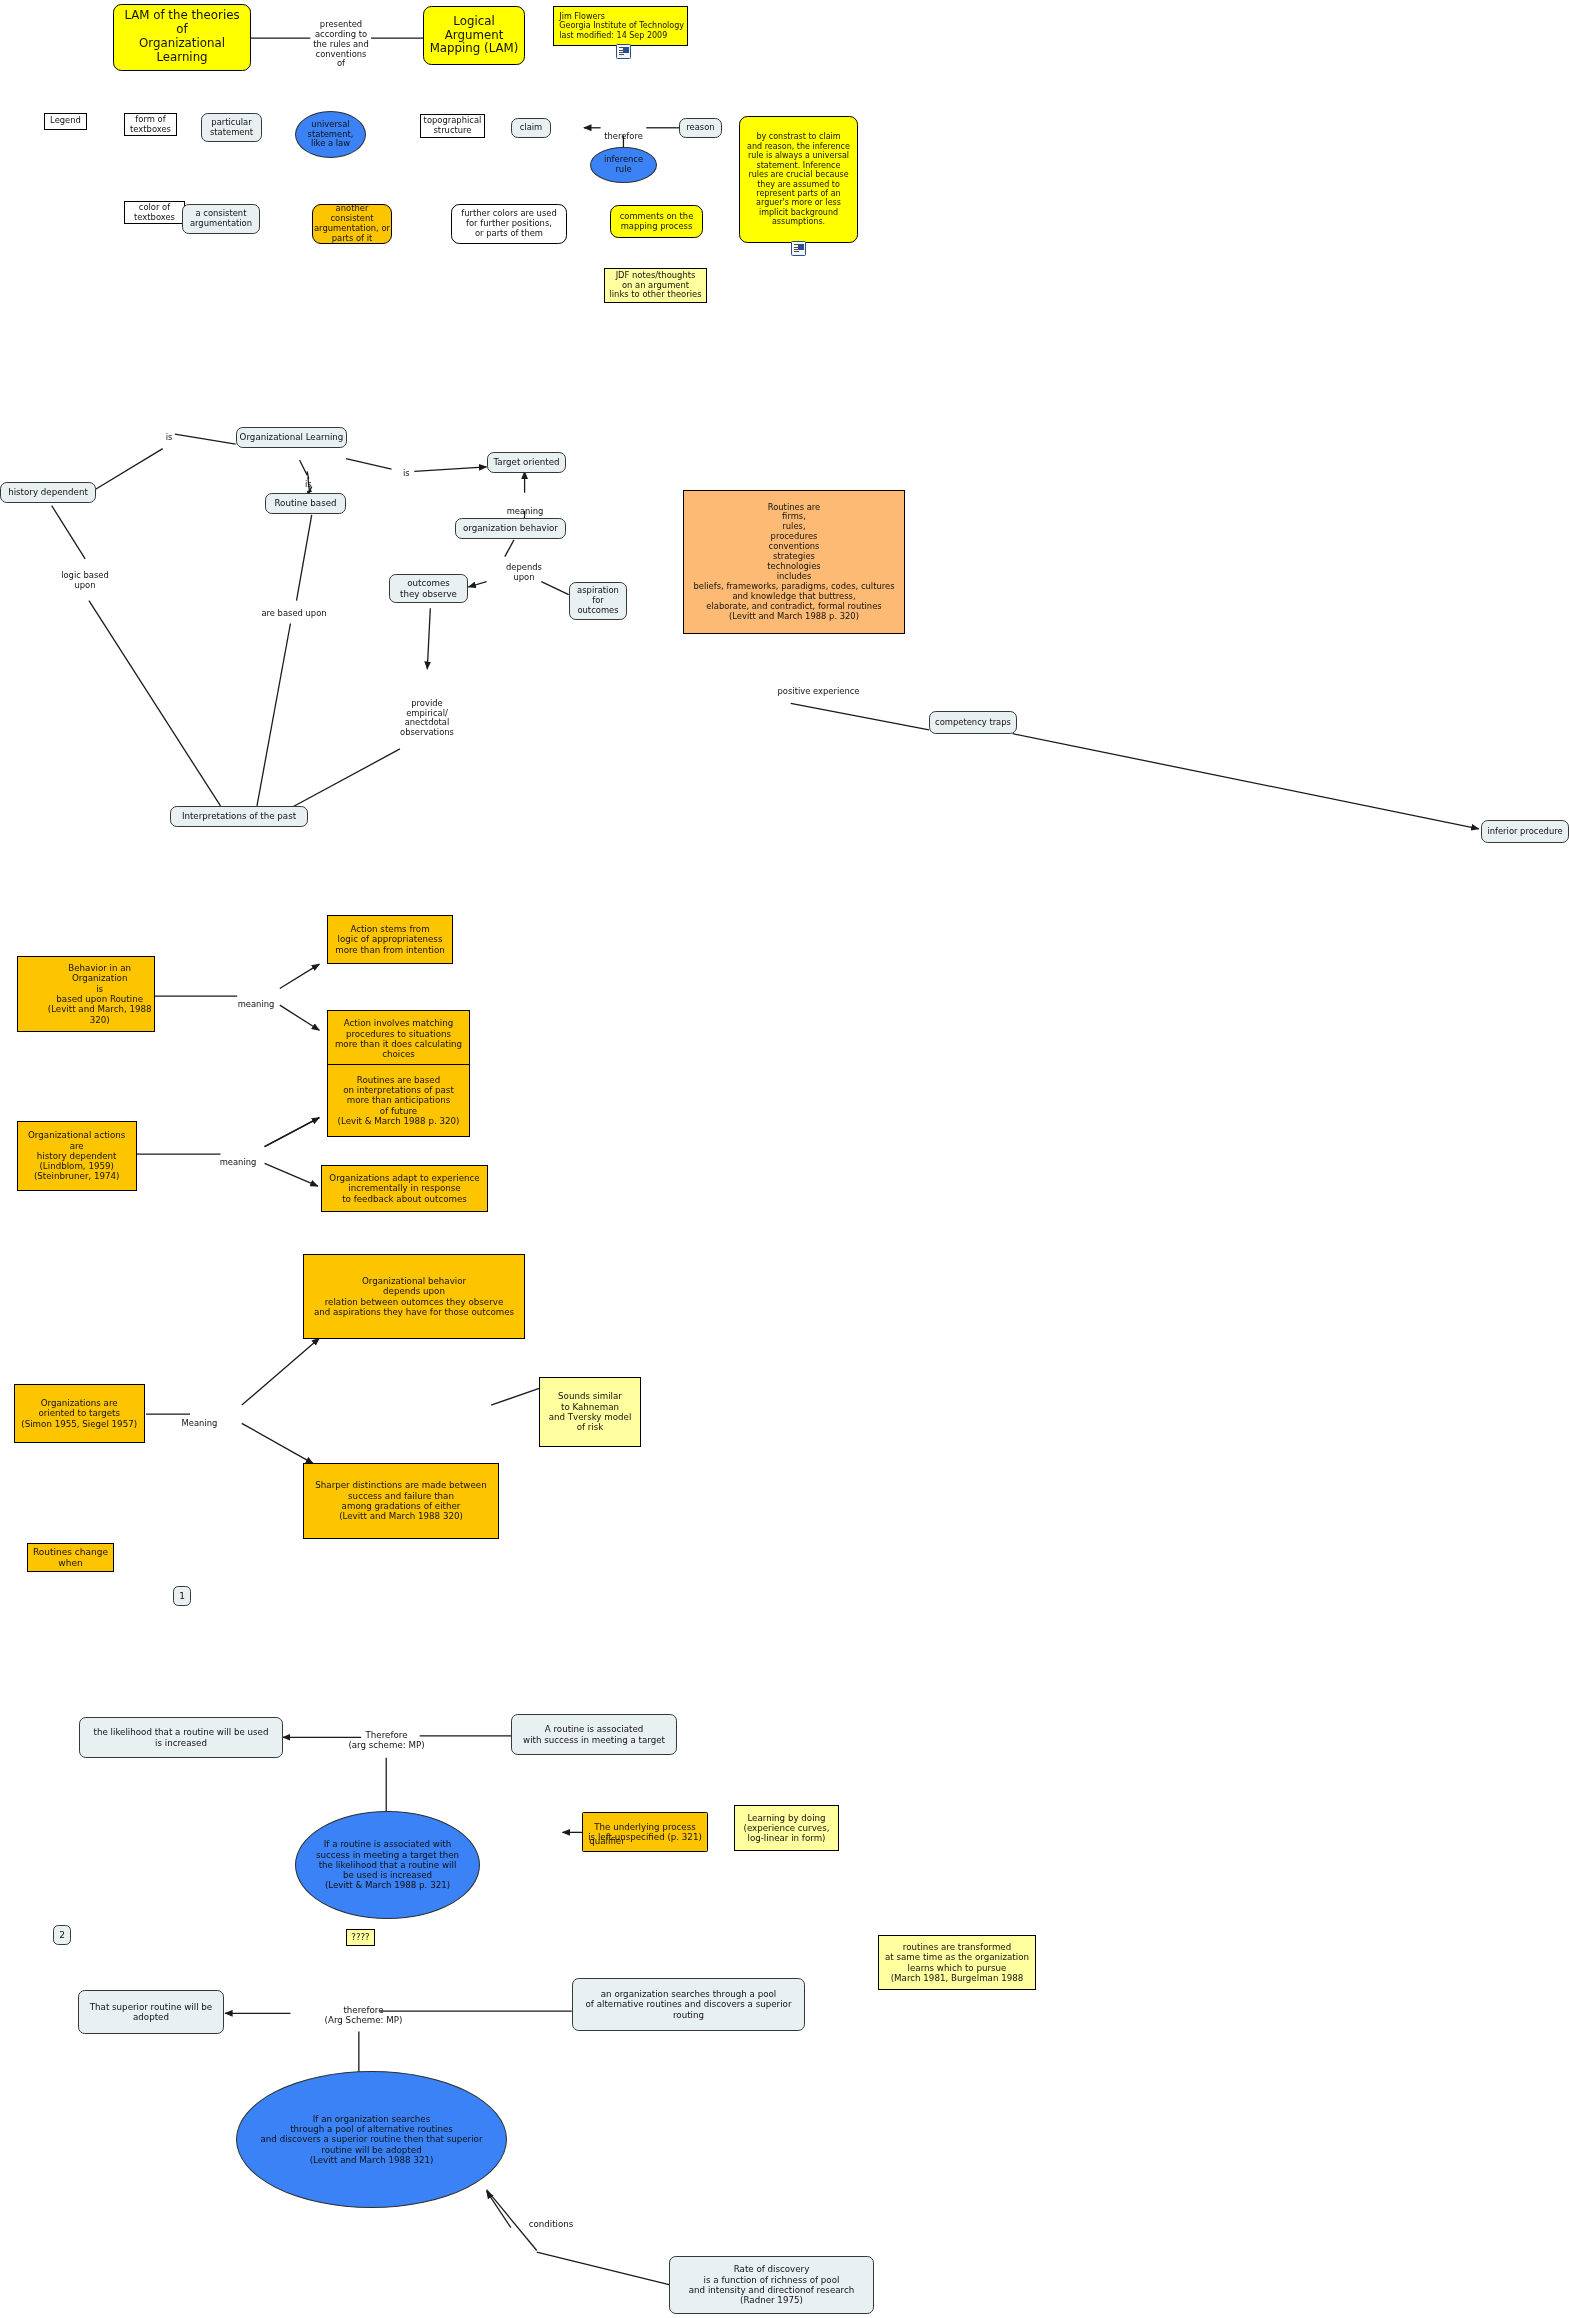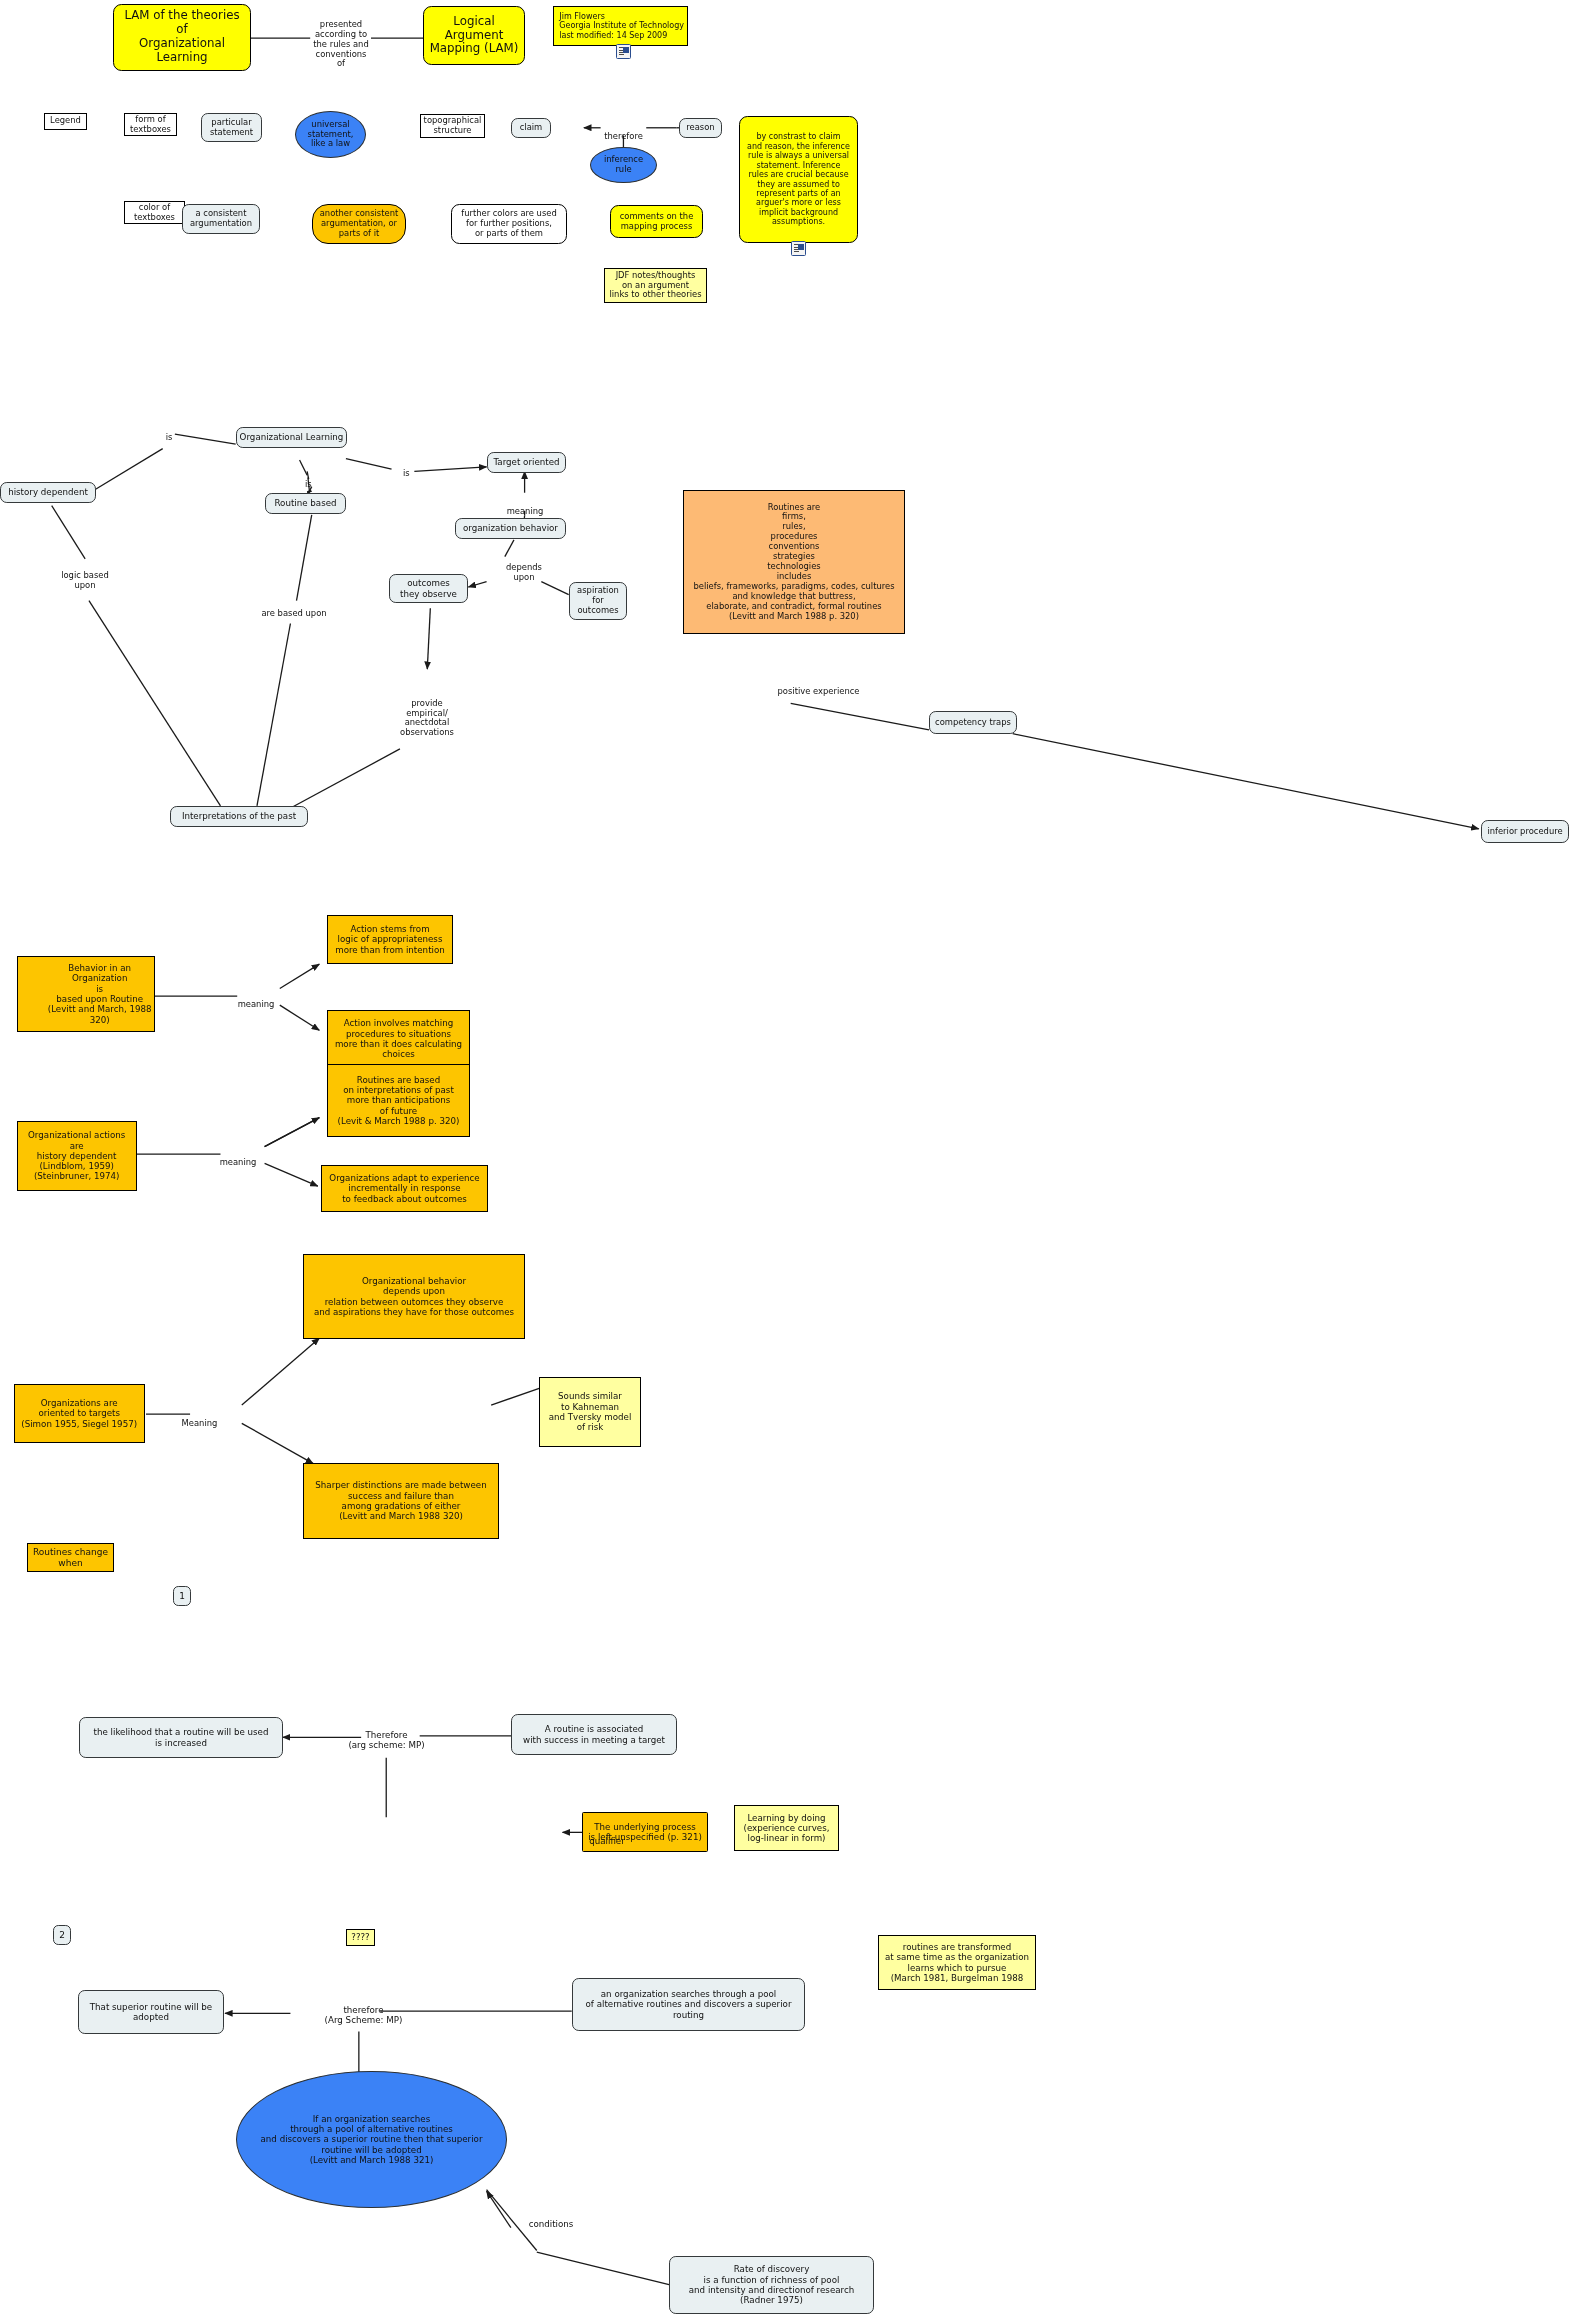--- a/index.html
+++ b/index.html
@@ -299,21 +299,21 @@
   <div class="node plain-box" style="left:124px;top:201px;width:61px;height:23px;font-size:8.4px;">
     <span class="txt">color of
 textboxes</span>
   </div>
 
   <div class="node blue" style="left:182px;top:204px;width:78px;height:30px;font-size:8.4px;">
     <span class="txt">a consistent
 argumentation</span>
   </div>
 
-  <div class="node orange-round" style="left:312px;top:204px;width:94px;height:40px;font-size:8.4px;border-radius:16px;">
+  <div class="node orange-round" style="left:312px;top:204px;width:80px;height:40px;font-size:8.4px;">
     <span class="txt">another consistent
 argumentation, or
 parts of it</span>
   </div>
 
   <div class="node plain-round" style="left:451px;top:204px;width:116px;height:40px;font-size:8.4px;">
     <span class="txt">further colors are used
 for further positions,
 or parts of them</span>
   </div>
@@ -527,20 +527,27 @@
   <div class="lbl" style="left:330px;top:1720px;width:113px;font-size:8.7px;">
     <span>Therefore
 (arg scheme: MP)</span>
   </div>
 
   <div class="node blue" style="left:511px;top:1714px;width:166px;height:41px;font-size:8.7px;">
     <span class="txt">A routine is associated
 with success in meeting a target</span>
   </div>
 
+  <div class="node ellipse" style="left:295px;top:1811px;width:185px;height:108px;font-size:8.7px;padding:0 12px;">
+    <span class="txt">If a routine is associated with
+success in meeting a target then
+the likelihood that a routine will
+be used is increased
+(Levitt &amp; March 1988 p. 321)</span>
+  </div>
 
   <div class="lbl" style="left:578px;top:1826px;width:58px;font-size:8.7px;">
     <span>qualifier</span>
   </div>
 
   <div class="node orange-round" style="left:582px;top:1812px;width:126px;height:40px;border-radius:1.5px;font-size:8.7px;">
     <span class="txt">The underlying process
 is left unspecified (p. 321)</span>
   </div>
 

